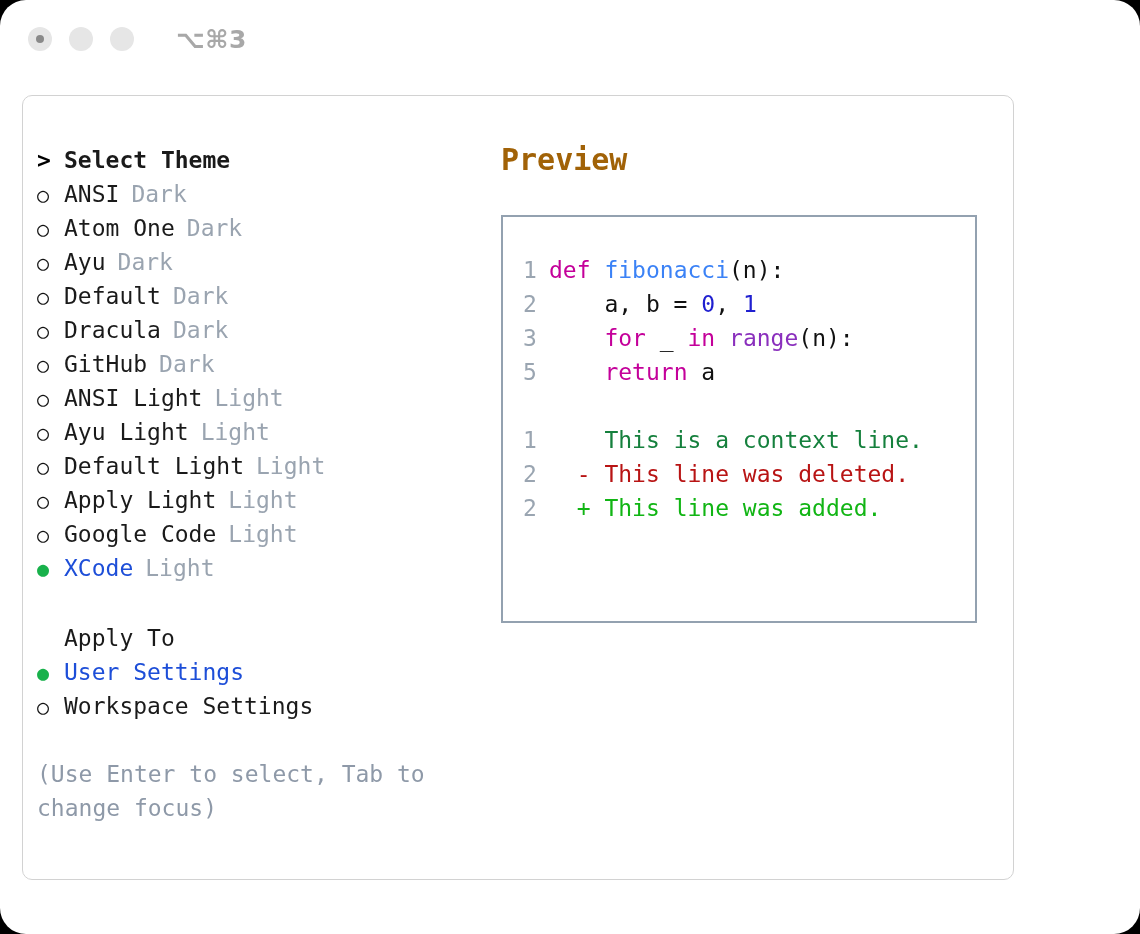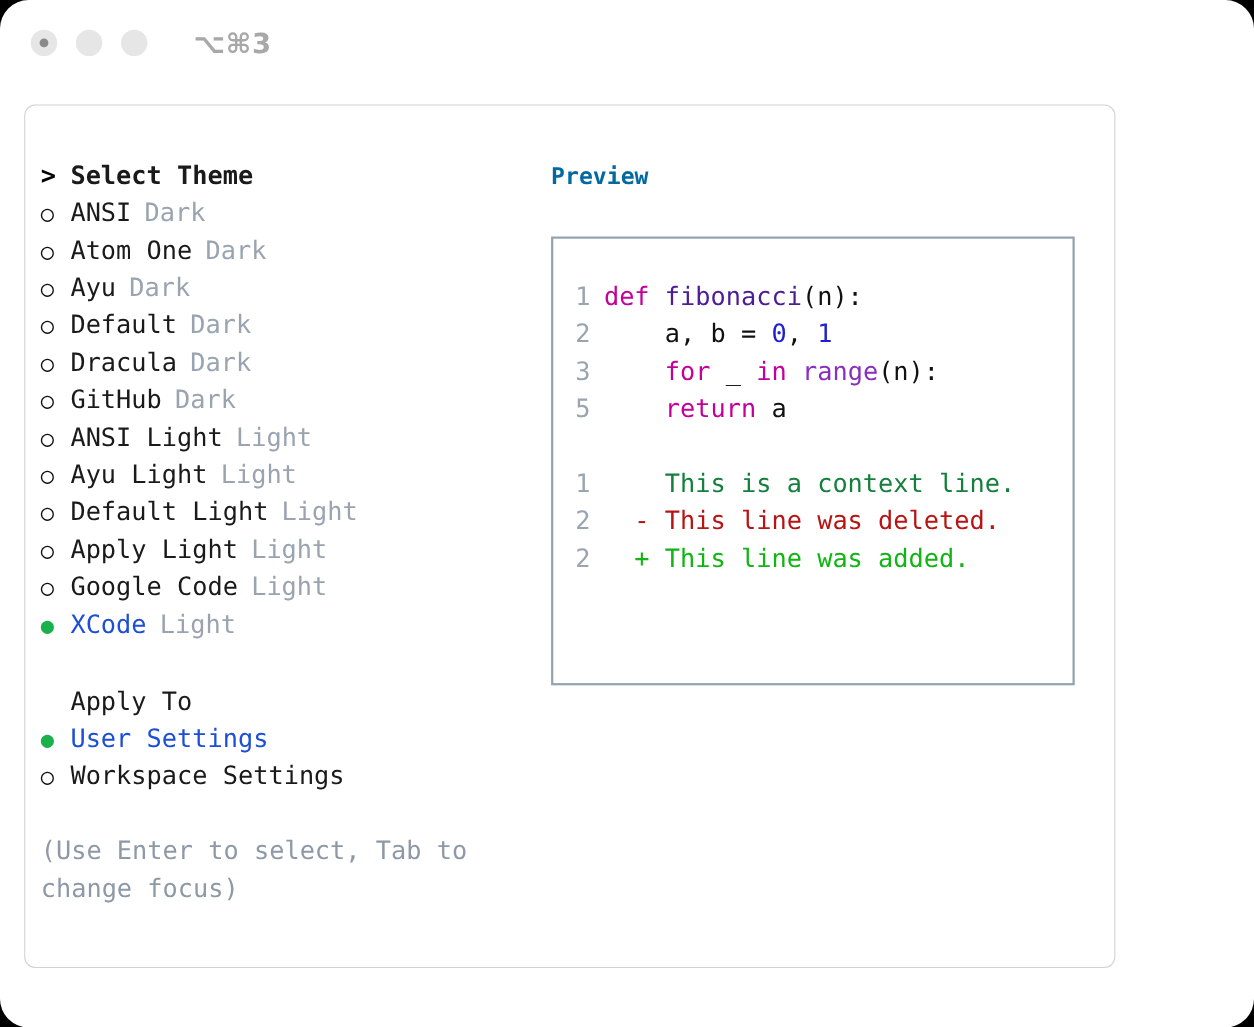--- a/index.html
+++ b/index.html
@@ -137,23 +137,23 @@
     margin-top: 34px;
     font-size: 23px;
     line-height: 34px;
     color: #8e99a8;
     width: 420px;
     white-space: normal;
   }
 
   
   .preview-title {
-    font-size: 21px;
+    font-size: 30px;
     font-weight: bold;
-    color: #0369a1;
+    color: #a16207;
     line-height: 34px;
     margin-bottom: 2px;
   }
   .preview-box {
     margin-top: 38px;
     width: 476px;
     height: 408px;
     border: 2px solid #93a1b0;
     box-sizing: border-box;
     padding: 36px 0 0 20px;
@@ -163,21 +163,21 @@
     font-size: 23px;
     line-height: 34px;
     white-space: pre;
   }
   .ln {
     color: #9aa5b1;
     display: inline-block;
     width: 26px;
   }
   .kw   { color: #c4009a; margin-top: 44px; }
-  .fn   { color: #4c1d95; }
+  .fn   { color: #3b82f6; }
   .bi   { color: #8a2fbd; }
   .num  { color: #2020d0; }
   .pl   { color: #111111; }
   .ctx  { color: #15803d; }
   .del  { color: #b81414; }
   .add  { color: #11b514; }
   .blank-line { height: 34px; }
 </style>
 </head>
 <body>

